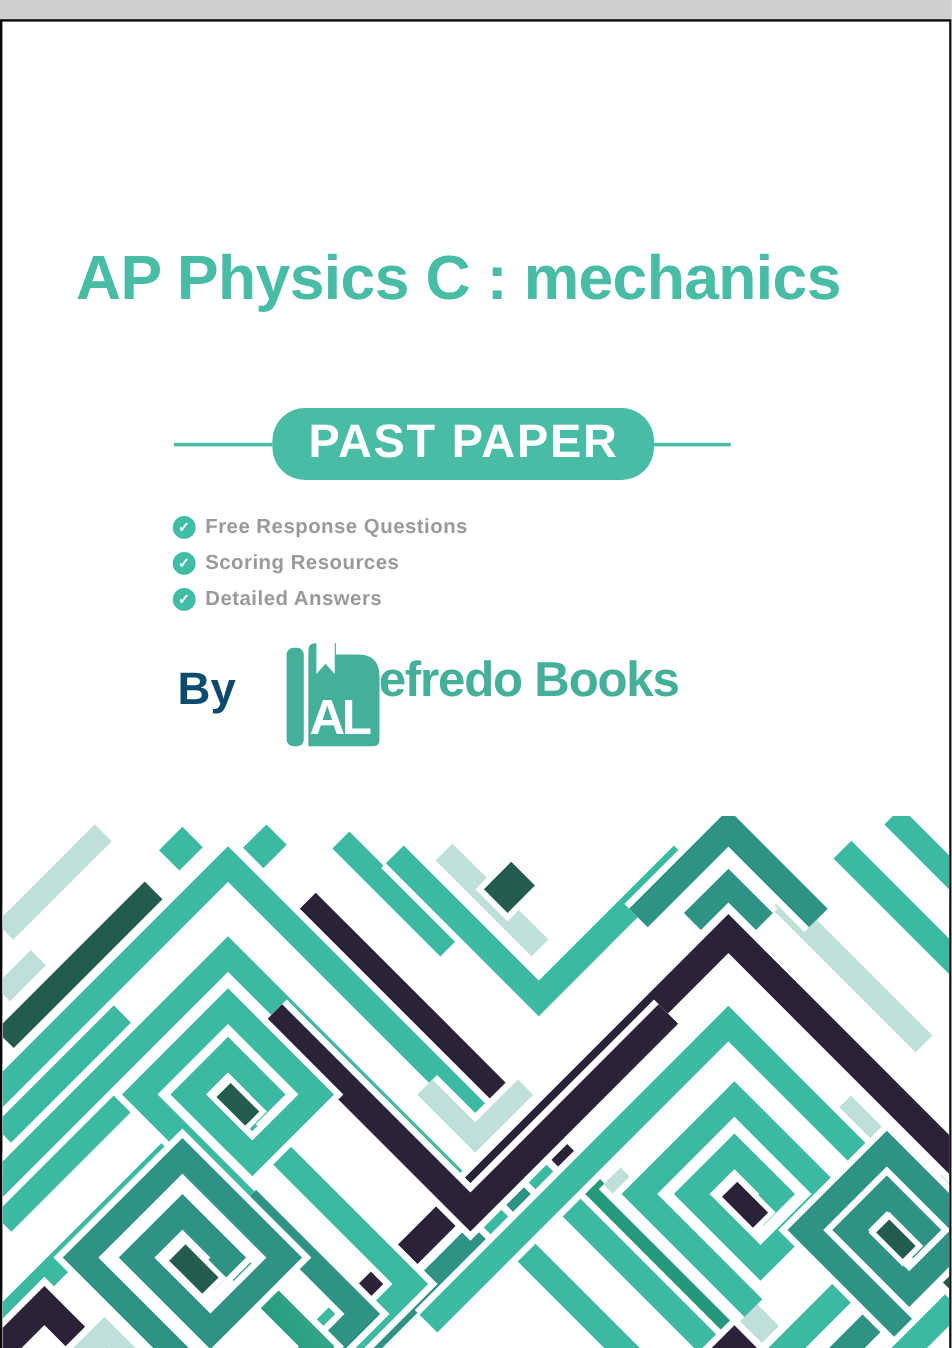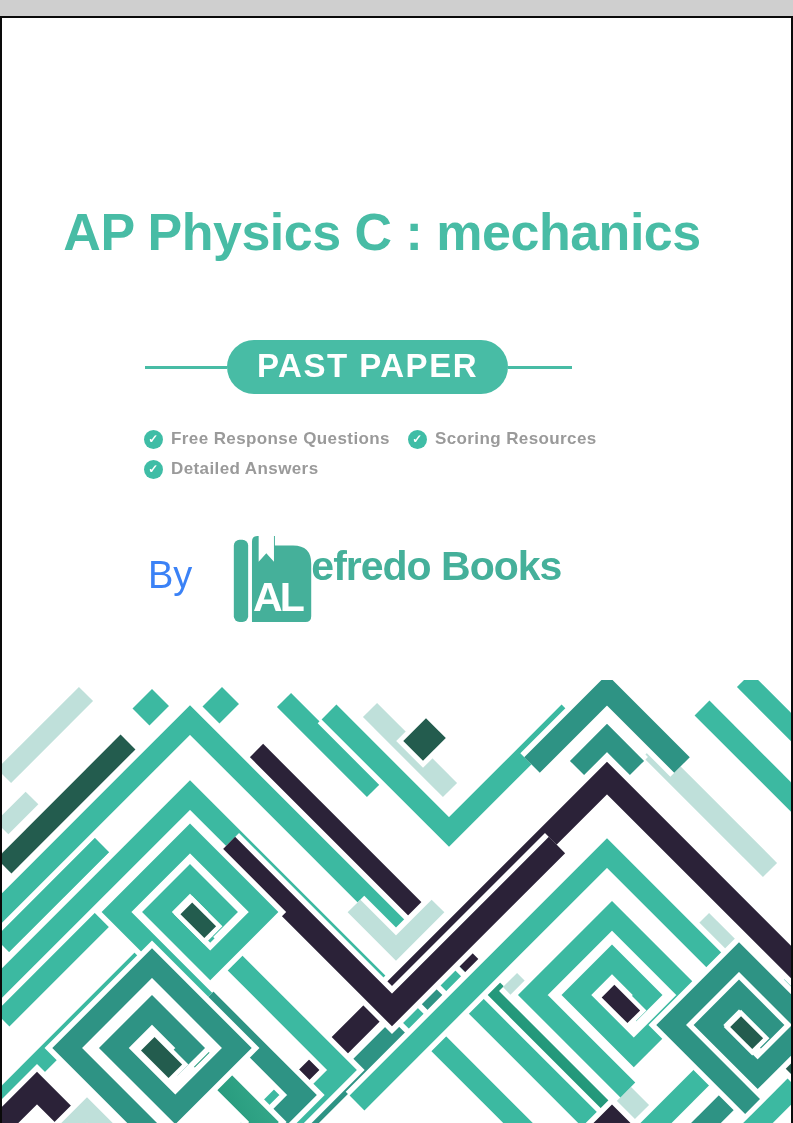--- a/index.html
+++ b/index.html
@@ -22,45 +22,45 @@
   }
   .badge-row{
     position:absolute;top:322px;left:143px;
     display:flex;align-items:center;
   }
   .rule{height:3px;background:var(--accent-teal,#48BCA5);}
   .rule-left{width:82px;}
   .rule-right{width:64px;}
   .pill{
     background:var(--accent-teal,#48BCA5);
-    color:#fff;font-size:33px;font-weight:bold;letter-spacing:1.5px;
+    color:#fff;font-size:39px;font-weight:bold;letter-spacing:1.5px;
     padding:7px 30px 9px 30px;border-radius:27px;white-space:nowrap;
   }
   .features{
     position:absolute;left:142px;top:411px;width:530px;
-    display:flex;flex-wrap:wrap;column-gap:18px;row-gap:10px;
+    display:flex;flex-wrap:wrap;column-gap:18px;row-gap:10px;flex-direction:column;
   }
   .feature{
     display:flex;align-items:center;gap:8px;
     font-size:17px;font-weight:bold;letter-spacing:0.4px;
     color:var(--muted-gray,#9A9A9A);white-space:nowrap;
   }
   .check{
     width:19px;height:19px;border-radius:50%;
     background:var(--check-teal,#3FBDA6);
     color:#fff;display:flex;align-items:center;justify-content:center;
     font-size:12px;flex:none;
   }
   .check::before{content:"✓";font-weight:bold;}
   .publisher{
     position:absolute;left:146px;top:512px;
     display:flex;align-items:flex-start;
   }
   .by{
-    font-size:38px;font-weight:normal;color:#3b82f6;
+    font-size:38px;font-weight:bold;color:#0c4a6e;
     margin-top:26px;margin-right:38px;line-height:1;
   }
   .logo{display:flex;align-items:flex-start;}
   .logo-text{display:flex;flex-direction:column;margin-left:-5px;}
   .logo-name{
     font-size:41px;font-weight:bold;letter-spacing:-1px;line-height:1;
     color:var(--logo-teal,#45B09A);margin-top:16px;
   }
   .tagline{
     font-size:16px;color:var(--tagline-gray,#8C9290);

